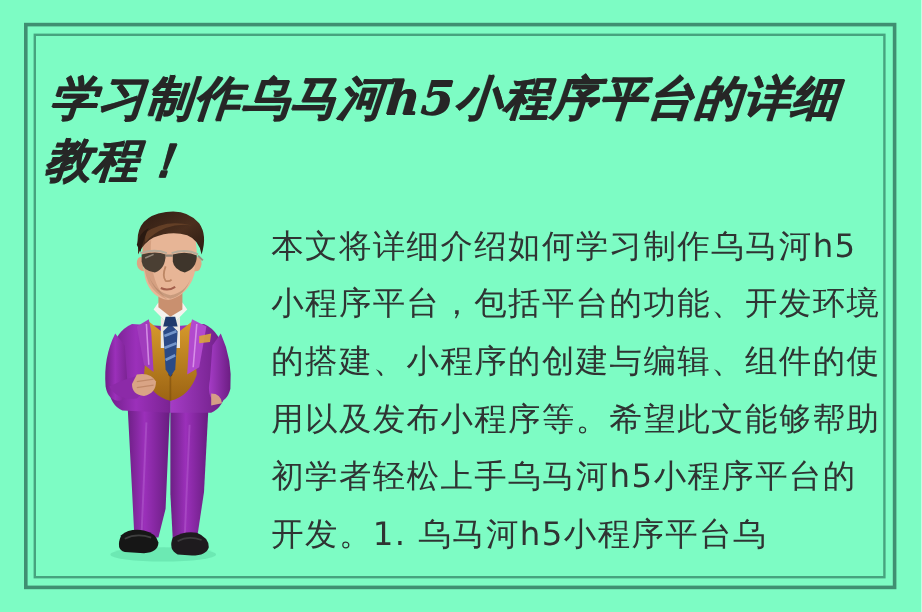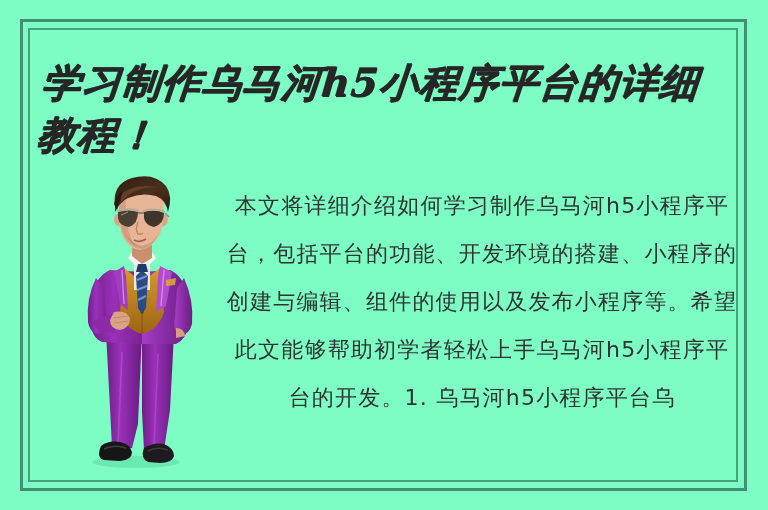--- a/index.html
+++ b/index.html
@@ -56,25 +56,25 @@
     white-space: pre-wrap;
   }
 
   
   .body-text {
     position: absolute;
     left: 226px;
     top: 182px;
     width: 512px;
     font-family: "DejaVu Sans", "Liberation Sans", sans-serif;
-    font-size: 22px;
+    font-size: 27px;
     line-height: 48px;
     letter-spacing: 1.2px;
     color: #2f3433;
-    text-align: center;
+    text-align: left;
     word-break: break-all;
   }
 
   
   .figure-wrap {
     position: absolute;
     left: 58px;
     top: 172px;
     width: 160px;
     height: 298px;

